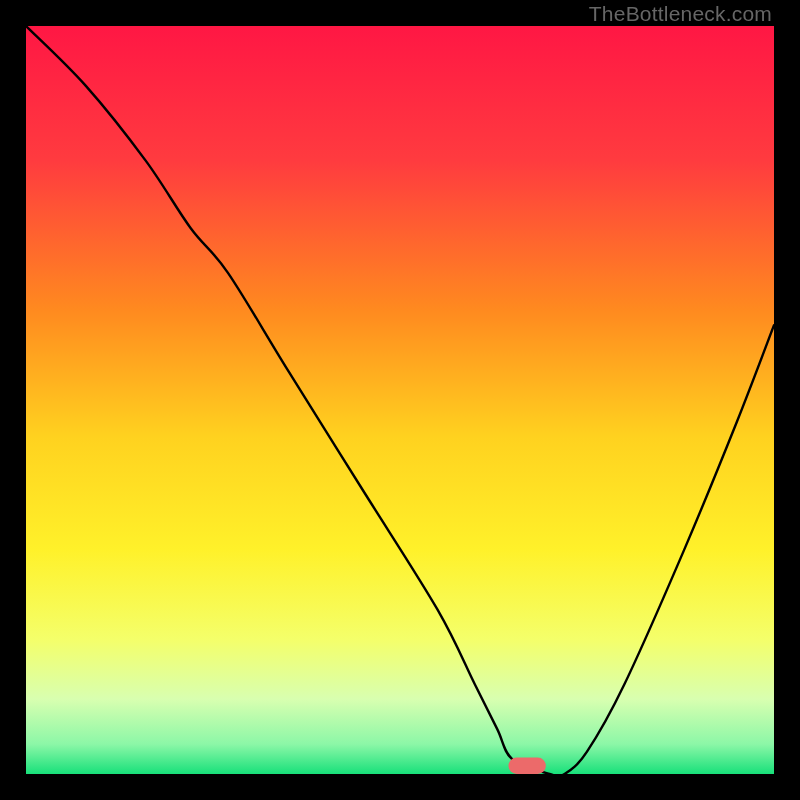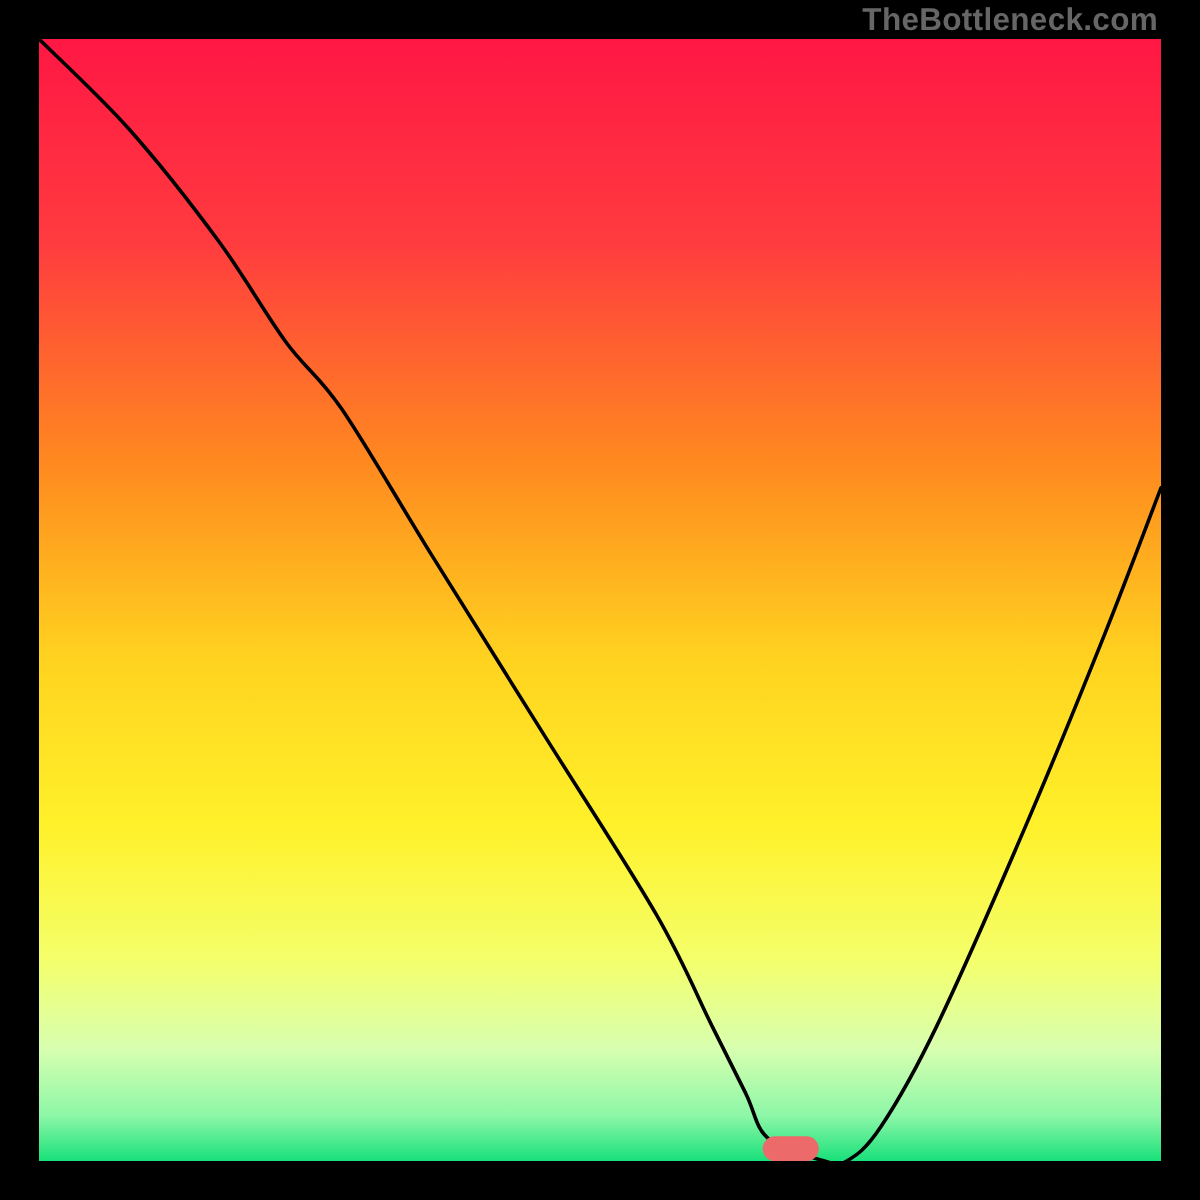--- a/index.html
+++ b/index.html
@@ -25,21 +25,21 @@
     top: 0;
     width: 748px;
     height: 748px;
   }
   .watermark {
     position: absolute;
     top: 2px;
     right: 28px;
     color: #666;
     font-size: 21px;
-    font-weight: 700;
+    font-weight: 400;
     letter-spacing: 0.2px;
   }
   svg { display: block; }
 </style>
 </head>
 <body>
 
 <div class="watermark">TheBottleneck.com</div>
 
 <div class="frame">

